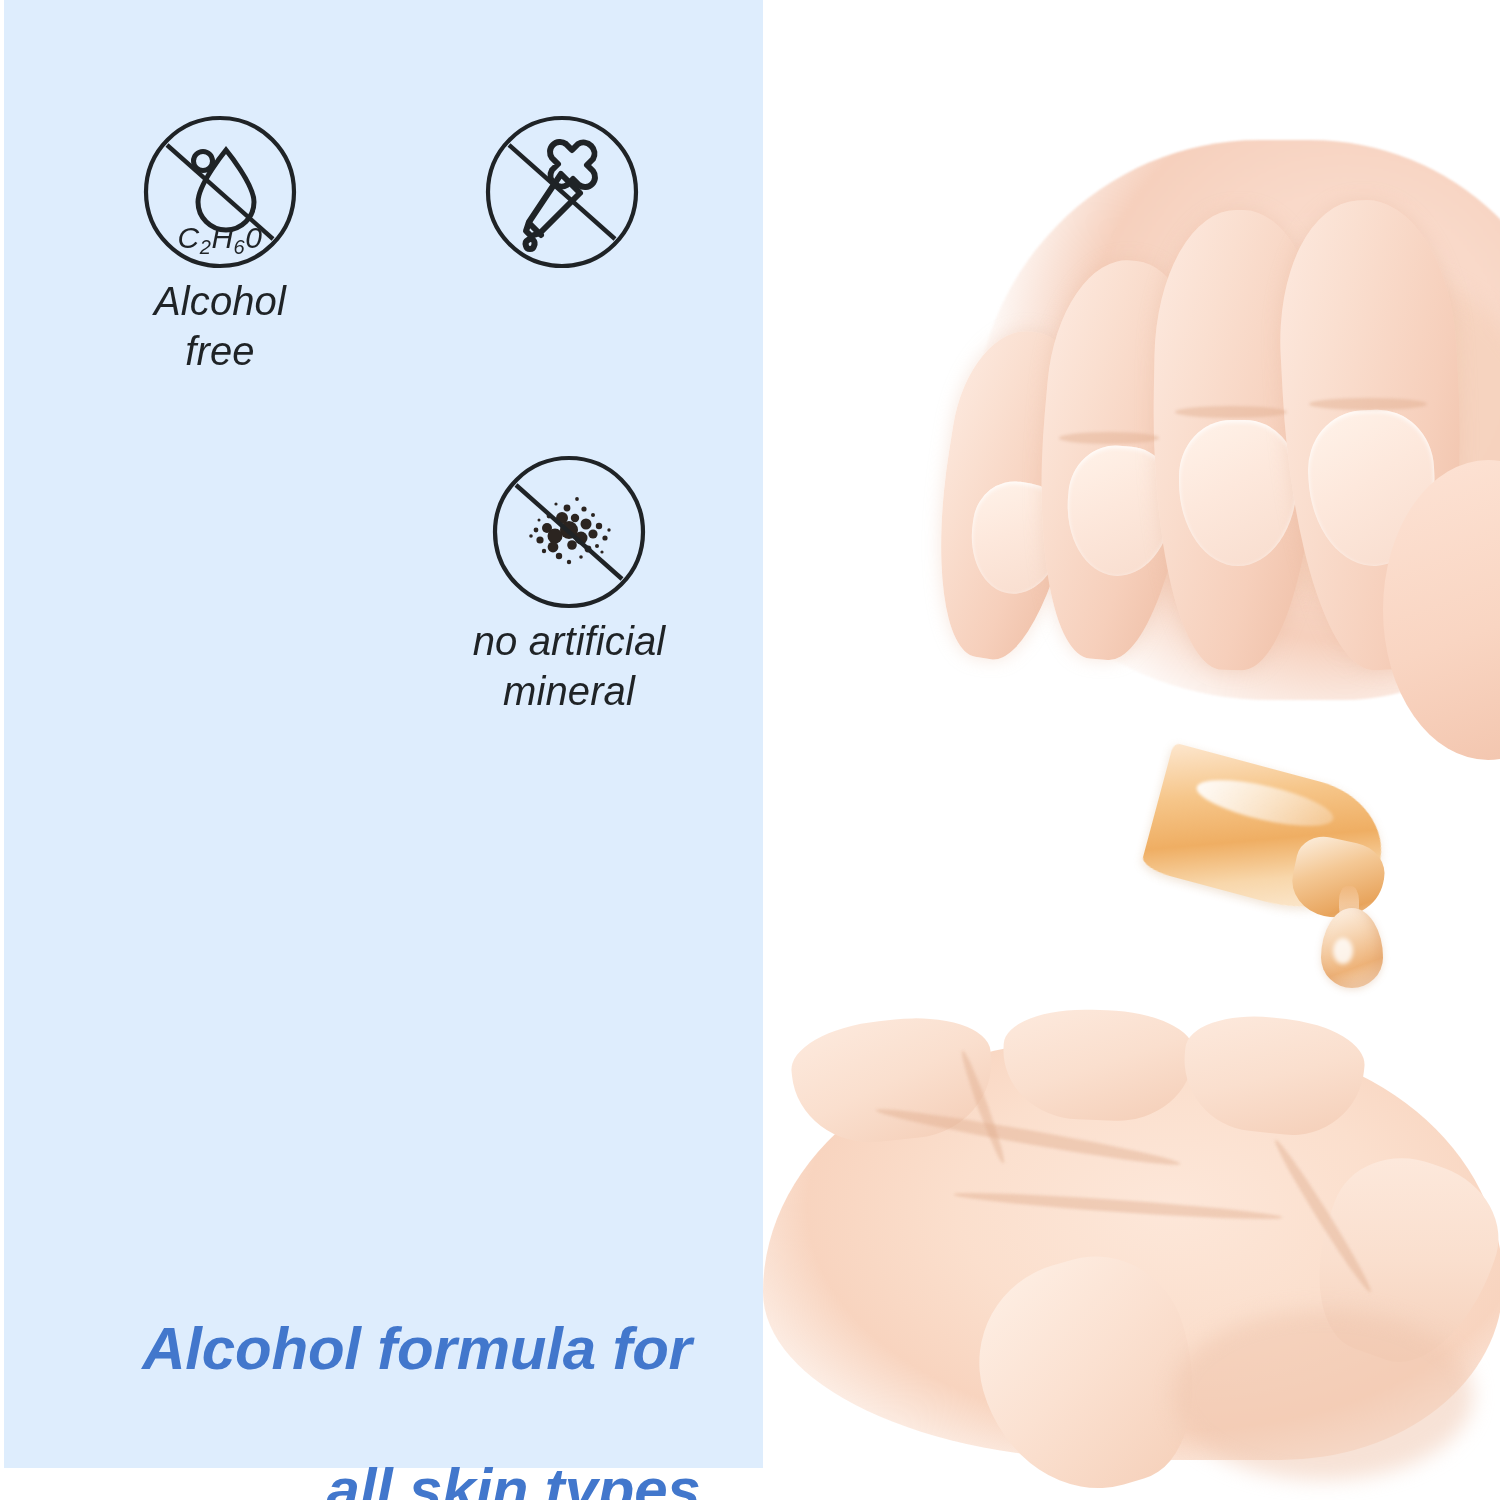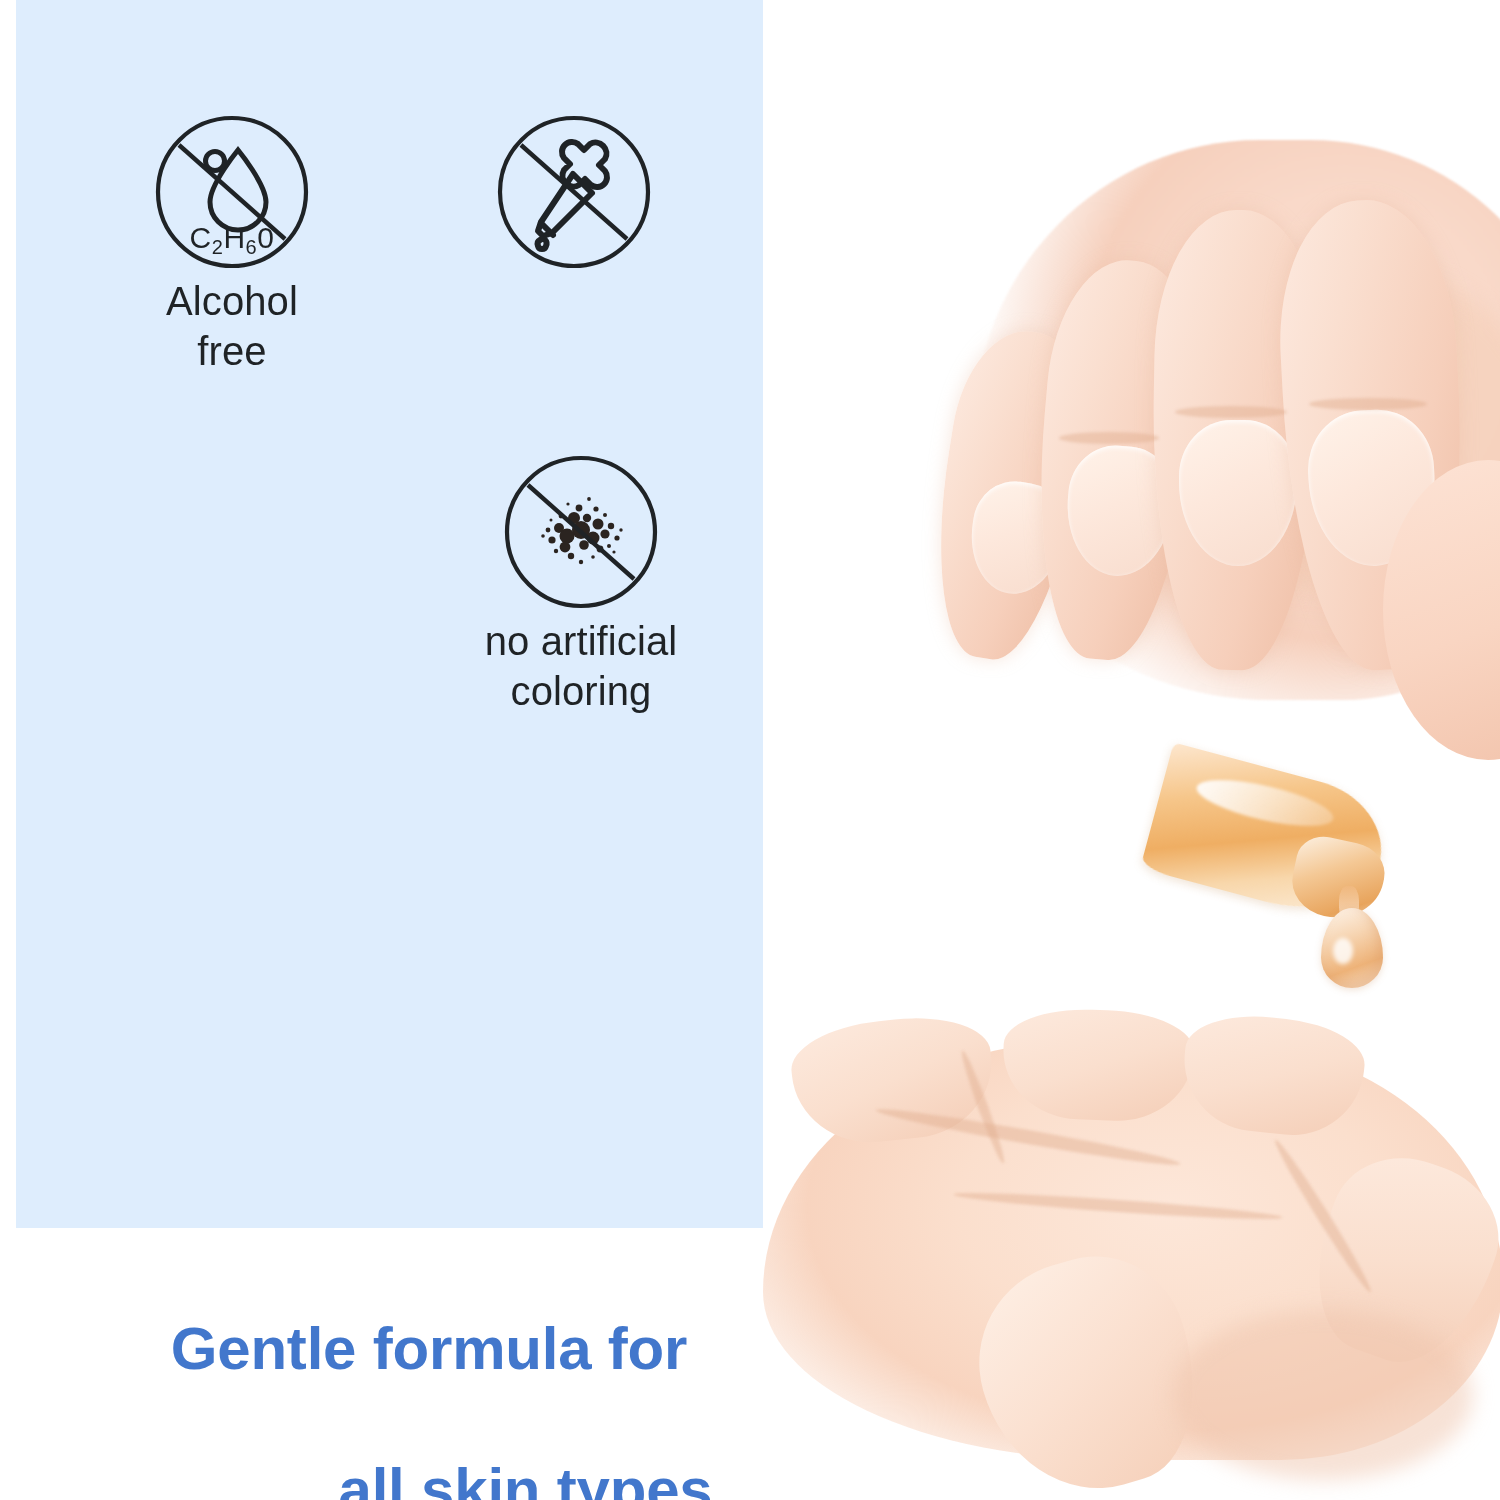--- a/index.html
+++ b/index.html
@@ -5,22 +5,23 @@
   html,body{margin:0;padding:0;}
   body{
     width:1500px;height:1500px;
     font-family:"Liberation Sans","DejaVu Sans",sans-serif;
     background:#ffffff;overflow:hidden;
   }
   .canvas{position:relative;width:1500px;height:1500px;overflow:hidden;background:#fff;}
 
   
   .left-panel{
-    position:absolute;left:16px;top:0;width:763px;height:1228px;
+    position:absolute;left:4px;top:0;width:763px;height:1468px;
     background:#deedfd;
+    font-style:italic;
   }
 
   .badge-grid{position:absolute;left:0;top:0;width:763px;height:1060px;}
 
   .badge{position:absolute;text-align:center;}
   .badge .ic{display:block;margin:0 auto;}
   .badge .cap{
     color:#1f2326;font-size:40px;line-height:1.26;
     letter-spacing:.1px;font-weight:400;white-space:pre-line;
   }
@@ -210,29 +211,29 @@
               <circle cx="113" cy="100" r="1.6"></circle>
                 <circle cx="50" cy="68" r="1.5"></circle>
               <circle cx="92" cy="105" r="1.8"></circle>
                 <circle cx="67" cy="52" r="1.6"></circle>
             </g>
             <line x1="27" y1="33" x2="133" y2="127" stroke="#1f2326" stroke-width="4.4"></line>
           </svg>
         </span>
         <span class="capwrap">
           <span class="cap">no artificial
-coloring</span>
+mineral</span>
         </span>
       </div>
 
 
     </div>
 
     <div class="tagline">
-      <span class="l1">Gentle formula for</span>
+      <span class="l1">Alcohol formula for</span>
       <span class="l2">all skin types.</span>
     </div>
   </div>
 
   <div class="photo">
 
     <div class="hand-top">
       <div class="hand-back"></div>
 
       <div class="shade" style="left:300px;top:180px;width:420px;height:330px;background:rgba(244,205,182,.55);"></div>

